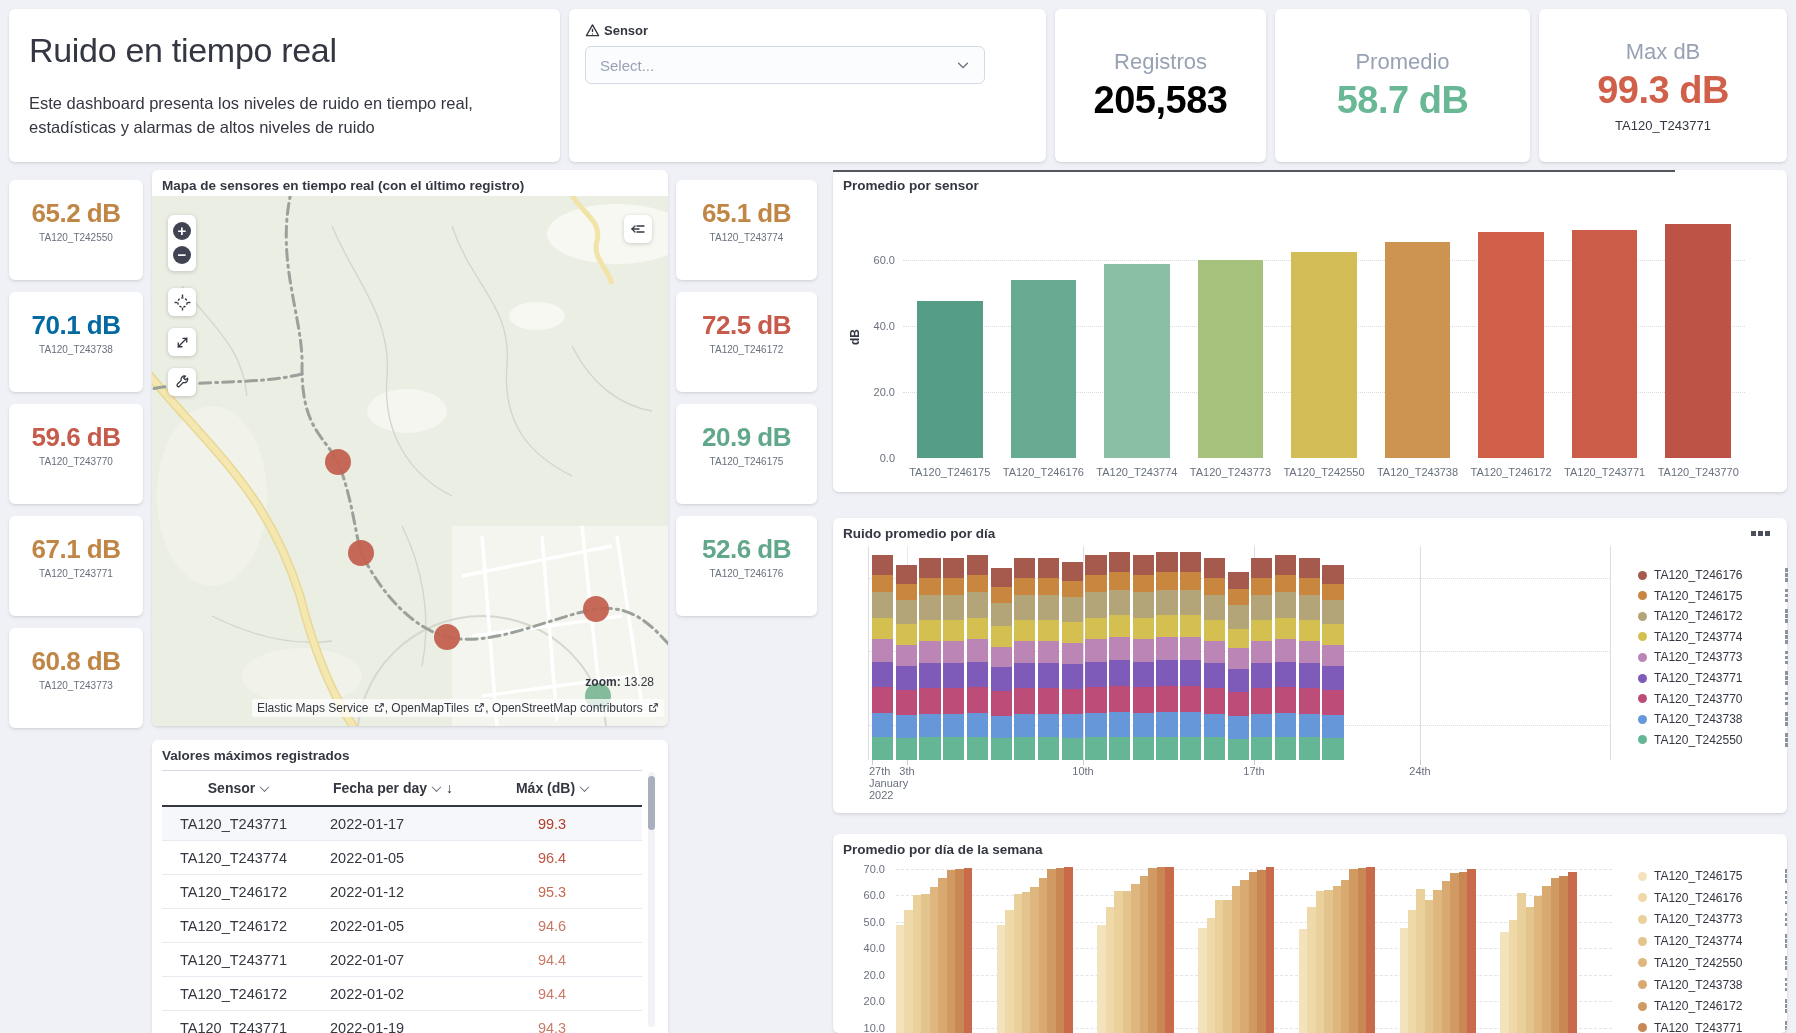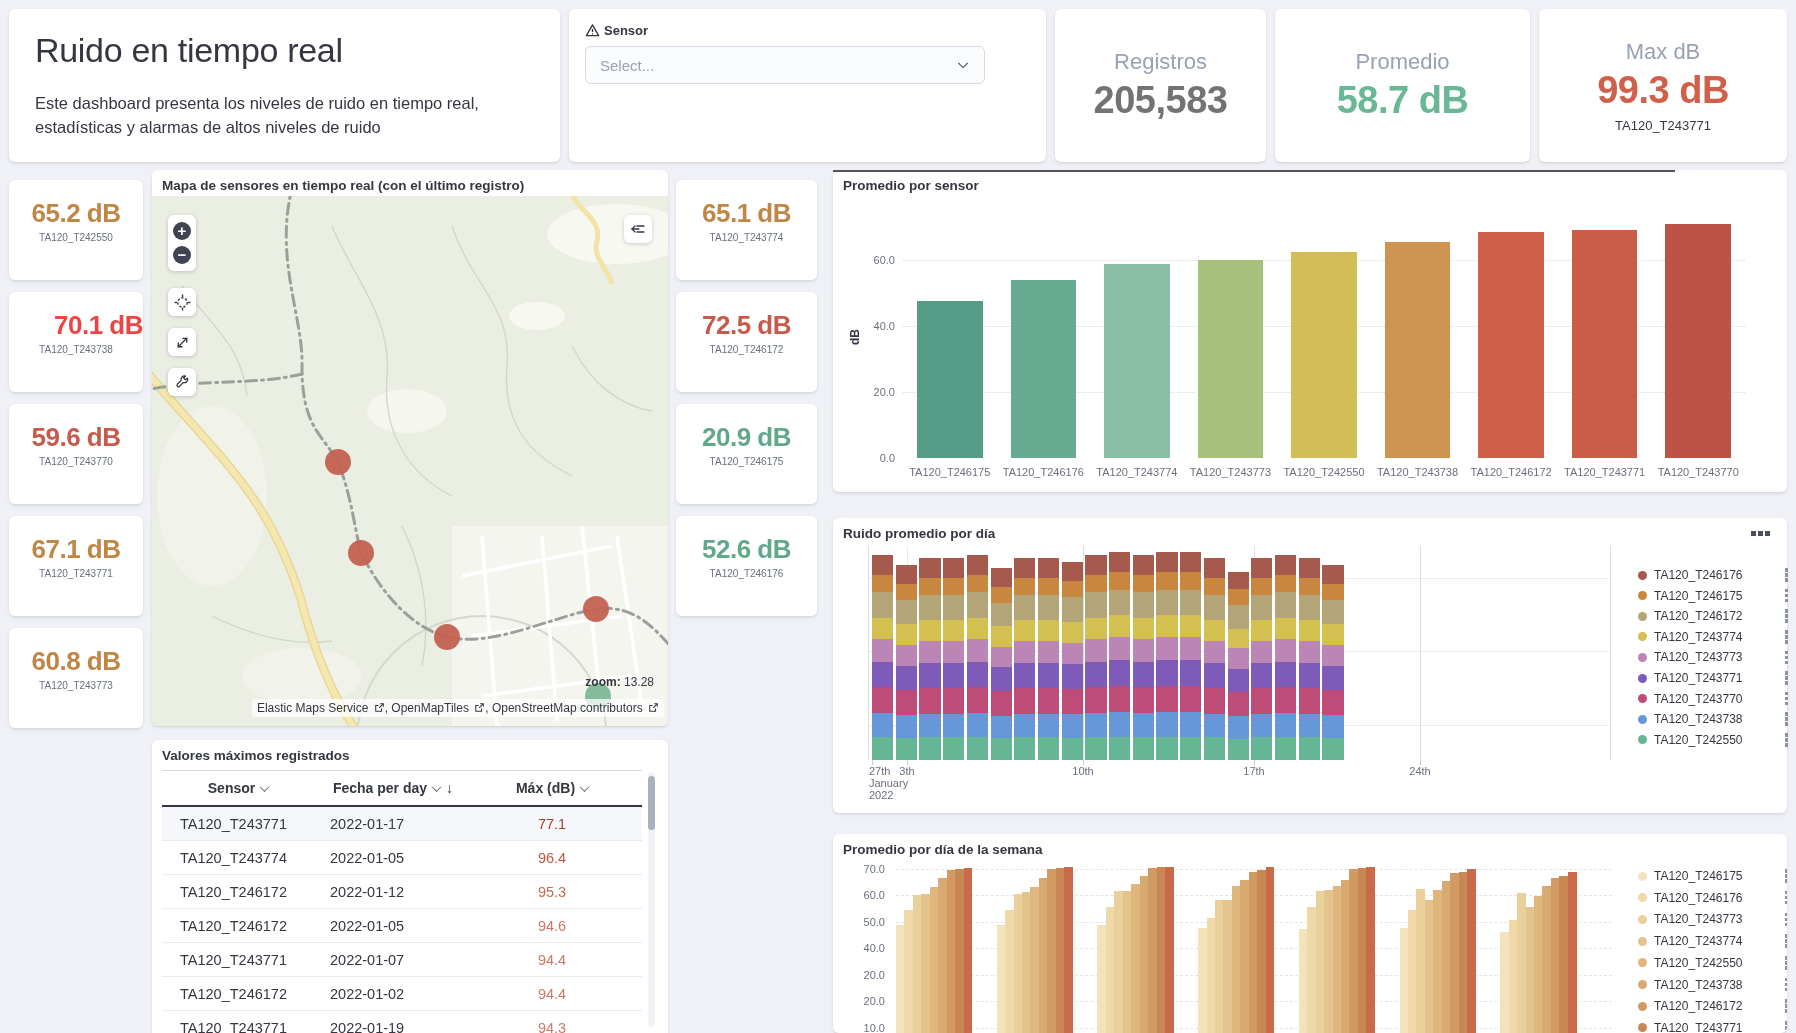--- a/index.html
+++ b/index.html
@@ -4,21 +4,21 @@
 <style>
   * { margin:0; padding:0; box-sizing:border-box; }
   html,body { width:1796px; height:1033px; overflow:hidden; background:#eff1f6;
               font-family:"Liberation Sans", sans-serif; color:#343741; }
   #app { position:relative; width:1796px; height:1033px; }
   .panel { position:absolute; background:#fff; border-radius:6px;
            box-shadow:0 2px 4px rgba(21,24,32,.06), 0 1px 2px rgba(21,24,32,.08); }
   .ptitle { position:absolute; left:10px; top:8px; font-size:13.5px; font-weight:bold; color:#343741; white-space:nowrap; }
 
   
-  #p-title   { left:9px;  top:9px; width:551px; height:153px; padding:22px 26px; }
+  #p-title   { left:9px;  top:9px; width:551px; height:153px; padding:22px 20px; }
   #p-title h1{ font-size:34px; font-weight:500; color:#343741; letter-spacing:-.3px; }
   #p-title p { margin-top:22px; font-size:16.5px; line-height:1.45; color:#343741; }
   #p-filter  { left:569px; top:9px; width:477px; height:153px; padding:14px 16px; }
   .f-label   { display:flex; align-items:center; gap:4px; font-size:13px; font-weight:bold; }
   .combo     { margin-top:8px; width:400px; height:38px; background:#fbfcfd;
                border:1px solid #d3dae6; border-radius:6px; display:flex; align-items:center;
                justify-content:space-between; padding:0 14px; }
   .combo .ph { color:#98a2b3; font-size:15px; }
   .stat      { display:flex; flex-direction:column; align-items:center; justify-content:center; text-align:center; }
   #p-reg  { left:1055px; top:9px; width:211px; height:153px; }
@@ -113,39 +113,39 @@
     <div class="combo">
       <span class="ph">Select...</span>
       <svg width="14" height="14" viewBox="0 0 16 16" fill="none" stroke="#69707d" stroke-width="1.6" stroke-linecap="round">
           <path d="M3 6 L8 11 L13 6"></path>
         </svg>
     </div>
   </div>
 
   <div class="panel stat" id="p-reg">
     <div class="lbl">Registros</div>
-    <div class="val" id="reg-val" style="color: #737373;">205,583</div>
+    <div class="val" id="reg-val" style="color: #000000;">205,583</div>
   </div>
   <div class="panel stat" id="p-prom">
     <div class="lbl">Promedio</div>
     <div class="val" id="prom-val" style="color: rgb(104, 183, 149);">58.7 dB</div>
   </div>
   <div class="panel stat" id="p-max">
     <div class="lbl">Max dB</div>
     <div class="val" id="max-val" style="color: rgb(208, 96, 74);">99.3 dB</div>
     <div class="sub">TA120_T243771</div>
   </div>
 
   <div class="cardcol" id="col-left">
       <div class="scard">
         <div class="v" style="color: rgb(192, 134, 69);">65.2 dB</div>
         <div class="s">TA120_T242550</div>
       </div>
       <div class="scard">
-        <div class="v" style="color: #ef4444; text-align: right;">70.1 dB</div>
+        <div class="v" style="color: #0369a1;">70.1 dB</div>
         <div class="s">TA120_T243738</div>
       </div>
       <div class="scard">
         <div class="v" style="color: rgb(199, 91, 75);">59.6 dB</div>
         <div class="s">TA120_T243770</div>
       </div>
       <div class="scard">
         <div class="v" style="color: rgb(192, 134, 69);">67.1 dB</div>
         <div class="s">TA120_T243771</div>
       </div>
@@ -281,21 +281,21 @@
       </div>
       <div class="hc">
         <span>Máx (dB)</span>
           <span class="caret"></span>
       </div>
     </div>
     <div id="tbody">
         <div class="trow tgrid hl">
           <div class="c1">TA120_T243771</div>
     <div class="c2">2022-01-17</div>
-    <div class="c3" style="color:#b23c28">77.1</div>
+    <div class="c3" style="color:#b23c28">99.3</div>
         </div>
         <div class="trow tgrid">
           <div class="c1">TA120_T243774</div>
     <div class="c2">2022-01-05</div>
     <div class="c3" style="color:#bf5540">96.4</div>
         </div>
         <div class="trow tgrid">
           <div class="c1">TA120_T246172</div>
     <div class="c2">2022-01-12</div>
     <div class="c3" style="color:#c66a52">95.3</div>

